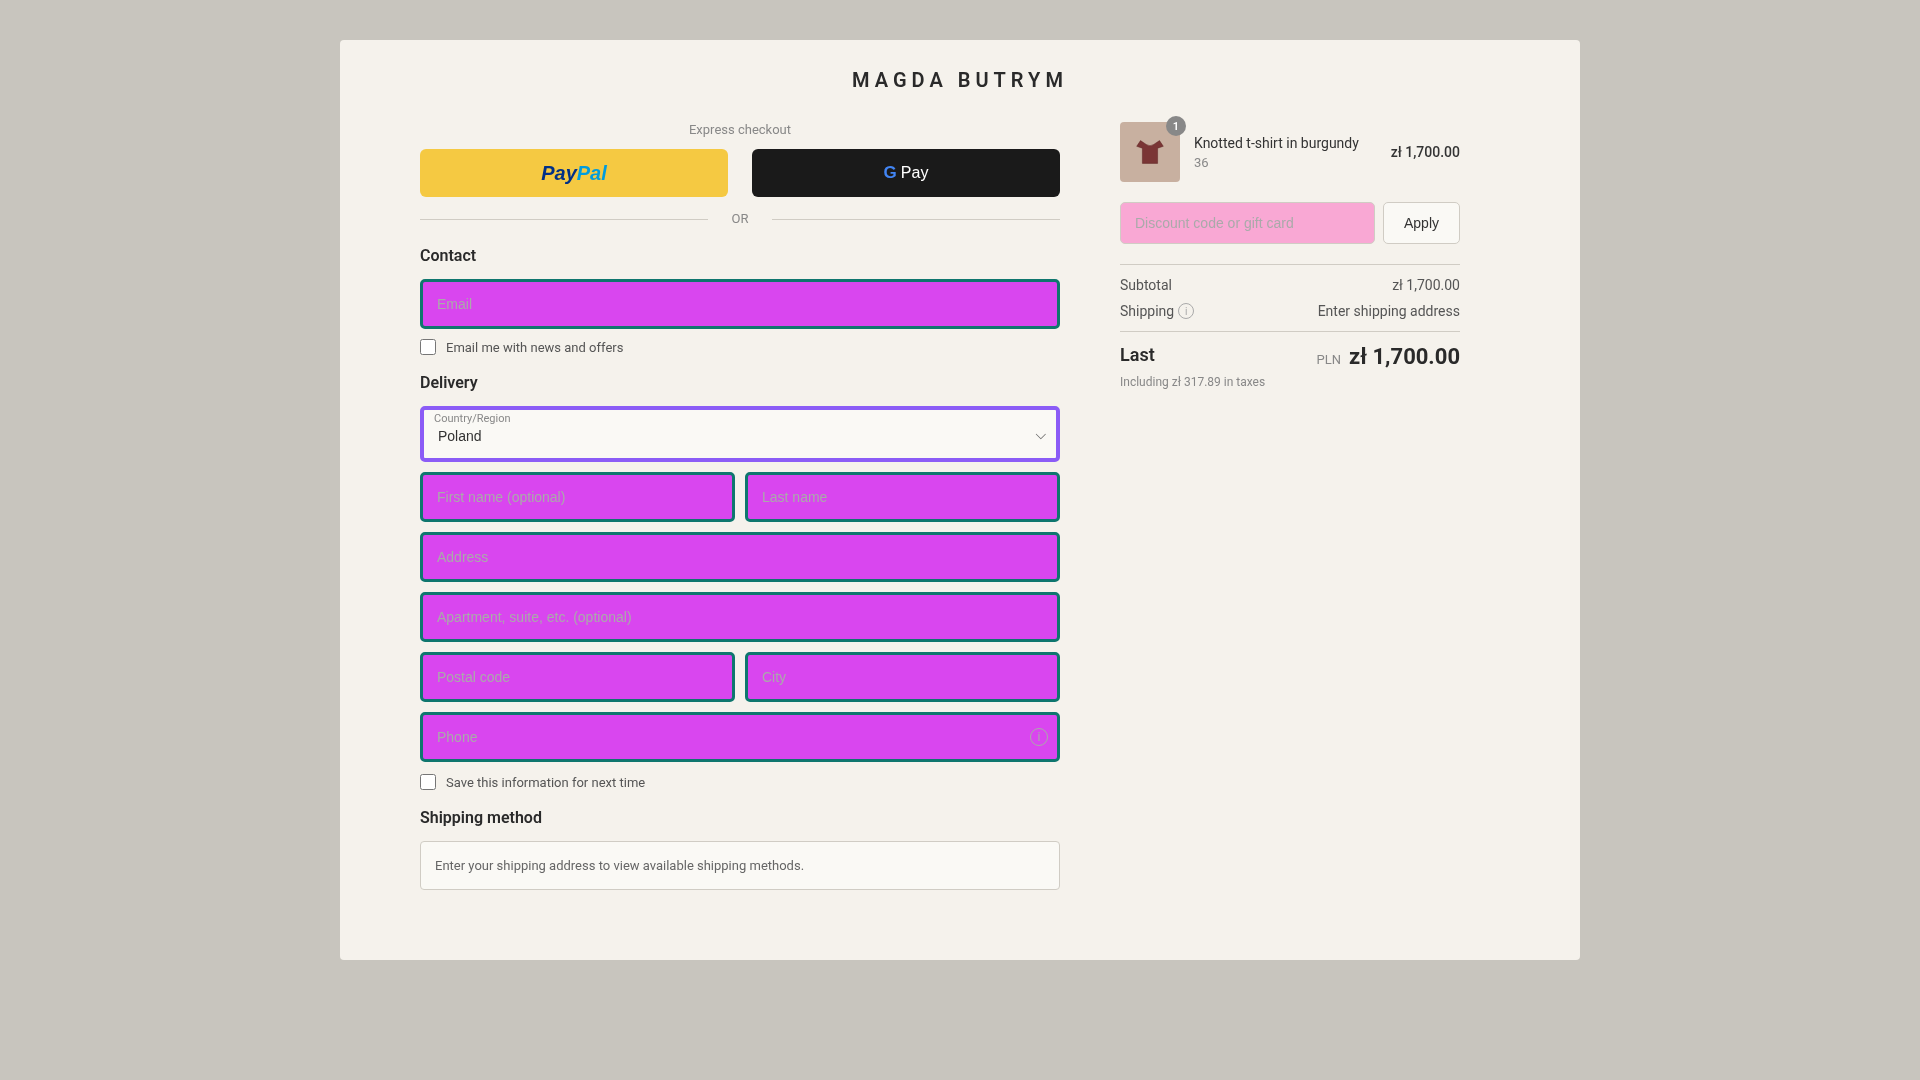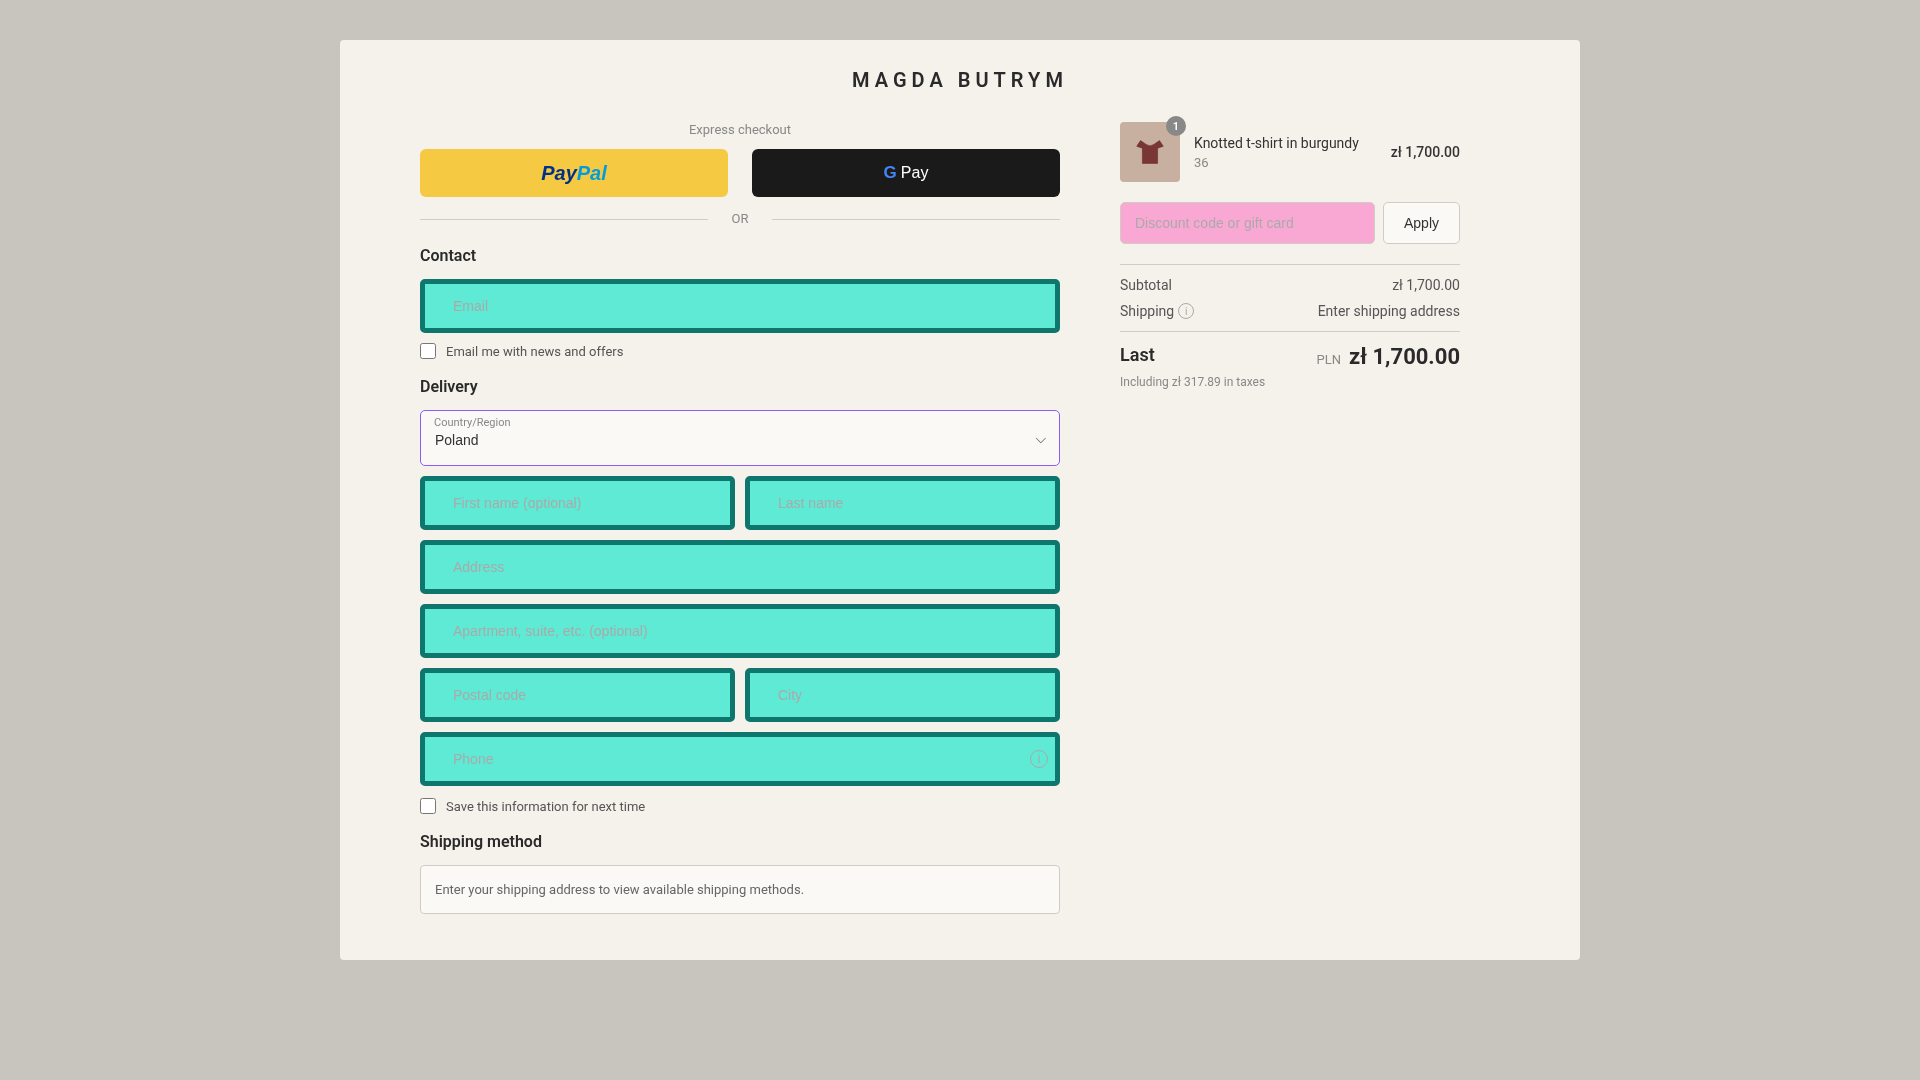--- a/index.html
+++ b/index.html
@@ -123,25 +123,25 @@
     .section-title {
       font-size: 16px;
       font-weight: 600;
       color: #2a2a2a;
       margin-bottom: 14px;
       margin-top: 18px;
     }
 
     .form-input {
       width: 100%;
-      border: 5px solid #0f766e;
+      border: 3px solid #0f766e;
       border-radius: 5px;
-      padding: 14px 28px;
-      font-size: 14px;
-      background: #5eead4;
+      padding: 14px 14px;
+      font-size: 14px;
+      background: #d946ef;
       color: #333;
       outline: none;
       margin-bottom: 10px;
     }
 
     .form-input::placeholder {
       color: #aaa;
     }
 
     .checkbox-row {
@@ -172,21 +172,21 @@
       flex: 1;
     }
 
     .select-wrapper {
       position: relative;
       margin-bottom: 10px;
     }
 
     .select-wrapper select {
       width: 100%;
-      border: 1px solid #8b5cf6;
+      border: 4px solid #8b5cf6;
       border-radius: 5px;
       padding: 10px 28px 6px 14px;
       font-size: 14px;
       background: #faf9f5;
       color: #333;
       outline: none;
       appearance: none;
       cursor: pointer;
       height: 56px;
     }

